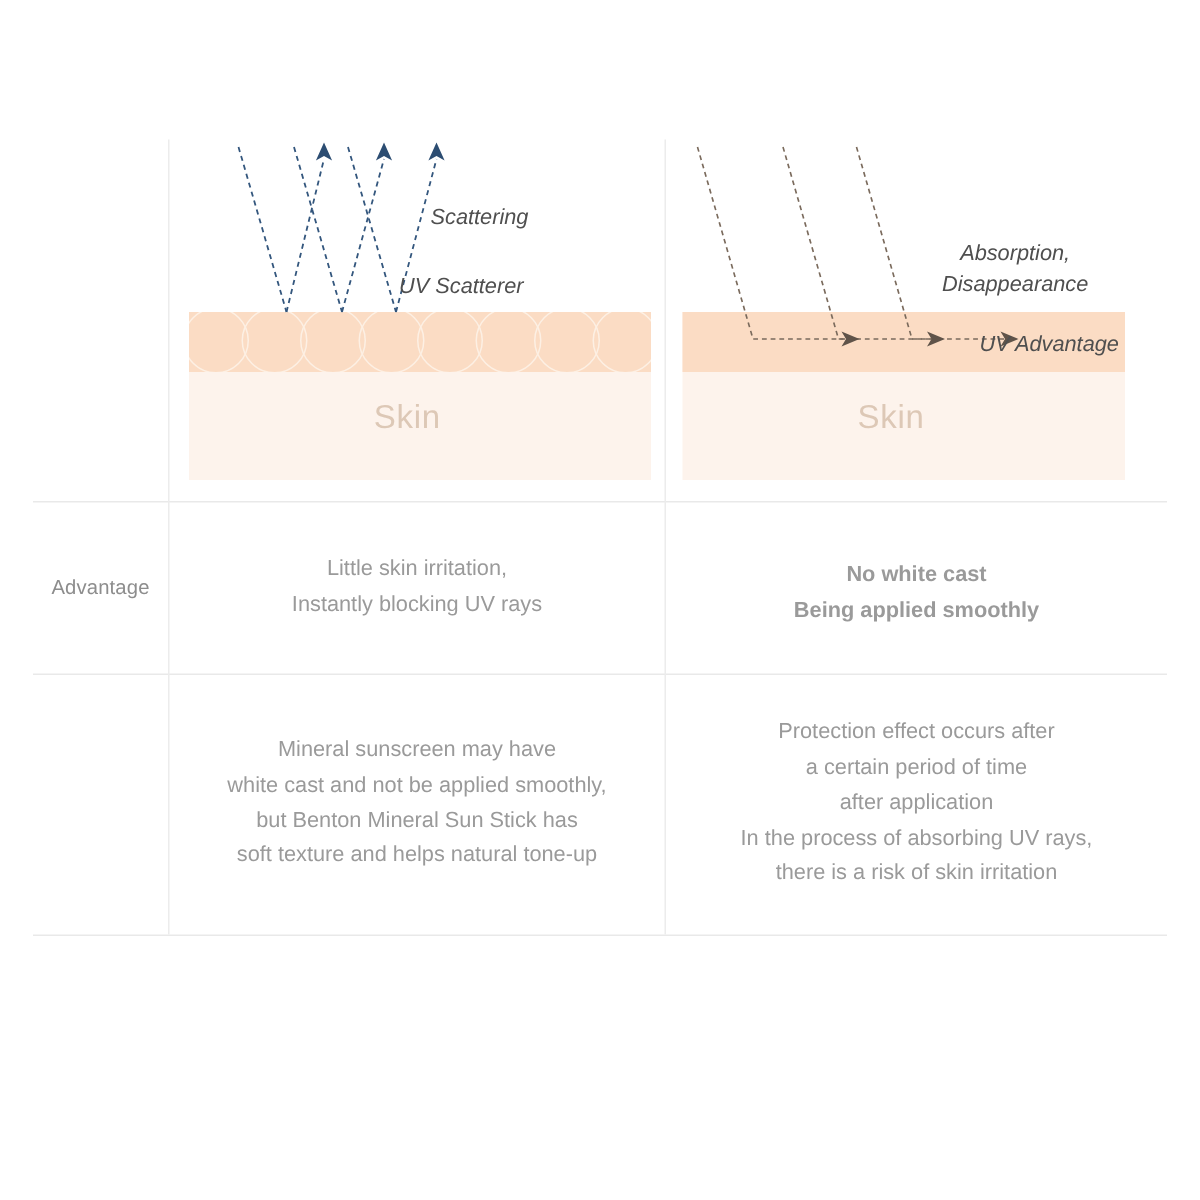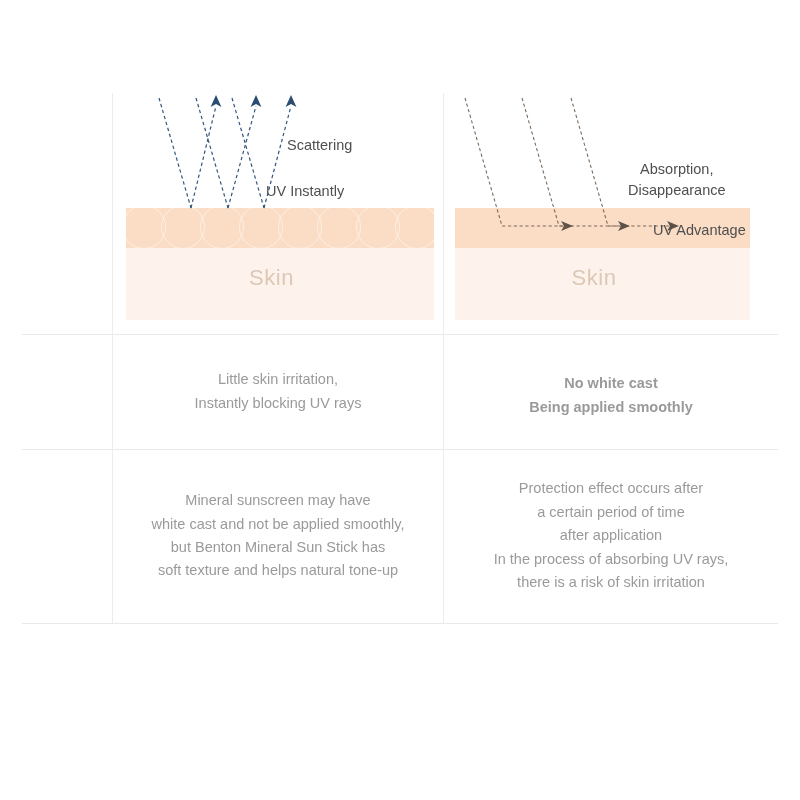--- a/index.html
+++ b/index.html
@@ -108,20 +108,21 @@
     top: 0;
     overflow: visible;
   }
 
   .lbl {
     position: absolute;
     color: #4f4f4f;
     font-size: 14.5px;
     line-height: 1.42;
     white-space: pre-line;
+    font-style: italic;
   }
   .lbl-right {
     text-align: left;
     margin-left: 28px;
   }
 </style>
 </head>
 <body>
 
 <div id="stage">
@@ -160,21 +161,21 @@
       </g>
       <g fill="#2c4d72">
         <path d="M 90 2 L 95.4 14 L 90 11 L 84.6 14 Z"></path>
         <path d="M 130 2 L 135.4 14 L 130 11 L 124.6 14 Z"></path>
         <path d="M 165 2 L 170.4 14 L 165 11 L 159.6 14 Z"></path>
       </g>
     </svg>
   </div>
 
   <div class="lbl" style="left:287px; top:135px;">Scattering</div>
-  <div class="lbl" style="left:266px; top:181px;">UV Instantly</div>
+  <div class="lbl" style="left:266px; top:181px;">UV Scatterer</div>
 
   <div class="panel" style="left:455px; width:295px;">
     <div class="panel-skin-deep"></div>
     <div class="panel-band"></div>
     <div class="skin-word">Skin</div>
 
     <svg class="diagram-svg" width="295" height="227" viewBox="0 0 295 227">
       <g stroke="#7a6a5c" stroke-width="1.1" fill="none" stroke-dasharray="3.2,2.6" stroke-linecap="butt">
 
         <path d="M 10 5 L 47 133 L 110 133"></path>
@@ -186,20 +187,21 @@
         <path d="M 175 133 L 163 138 L 166 133 L 163 128 Z"></path>
         <path d="M 224 133 L 212 138 L 215 133 L 212 128 Z"></path>
       </g>
     </svg>
   </div>
 
   <div class="lbl lbl-right" style="left:600px; top:159px; text-align:center;">Absorption,
 Disappearance</div>
   <div class="lbl" style="left:653px; top:220px;">UV Advantage</div>
 
+  <div class="row-label" style="top:334px; height:115px;">Advantage</div>
   <div class="cell-text" style="left:113px; top:334px; width:330px; height:115px;">Little skin irritation,
 Instantly blocking UV rays</div>
   <div class="cell-text" style="left:444px; top:338px; width:334px; height:115px;font-weight:bold;">No white cast
 Being applied smoothly</div>
 
   <div class="cell-text" style="left:444px; top:449px; width:334px; height:174px;">Protection effect occurs after
 a certain period of time
 after application
 In the process of absorbing UV rays,
 there is a risk of skin irritation</div>

